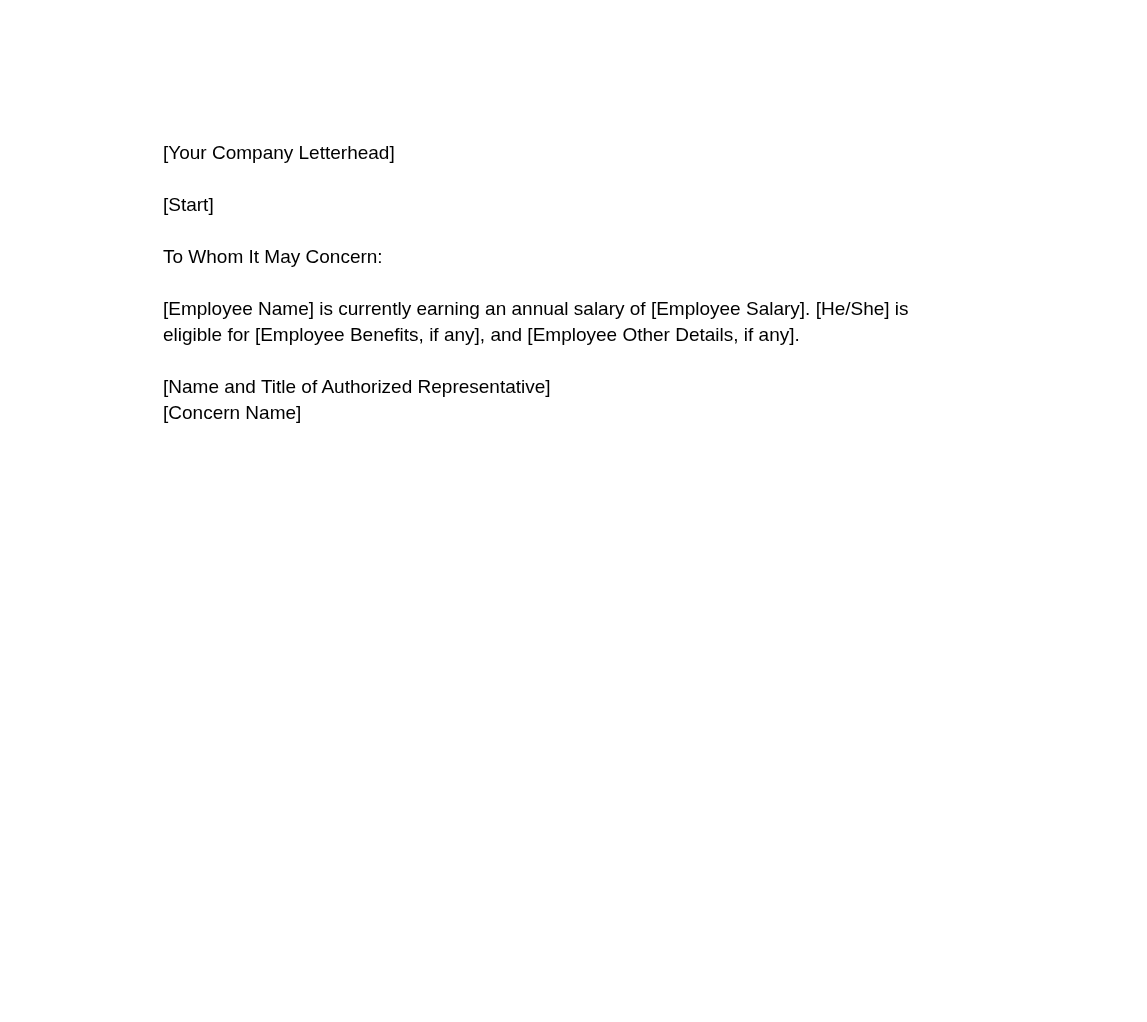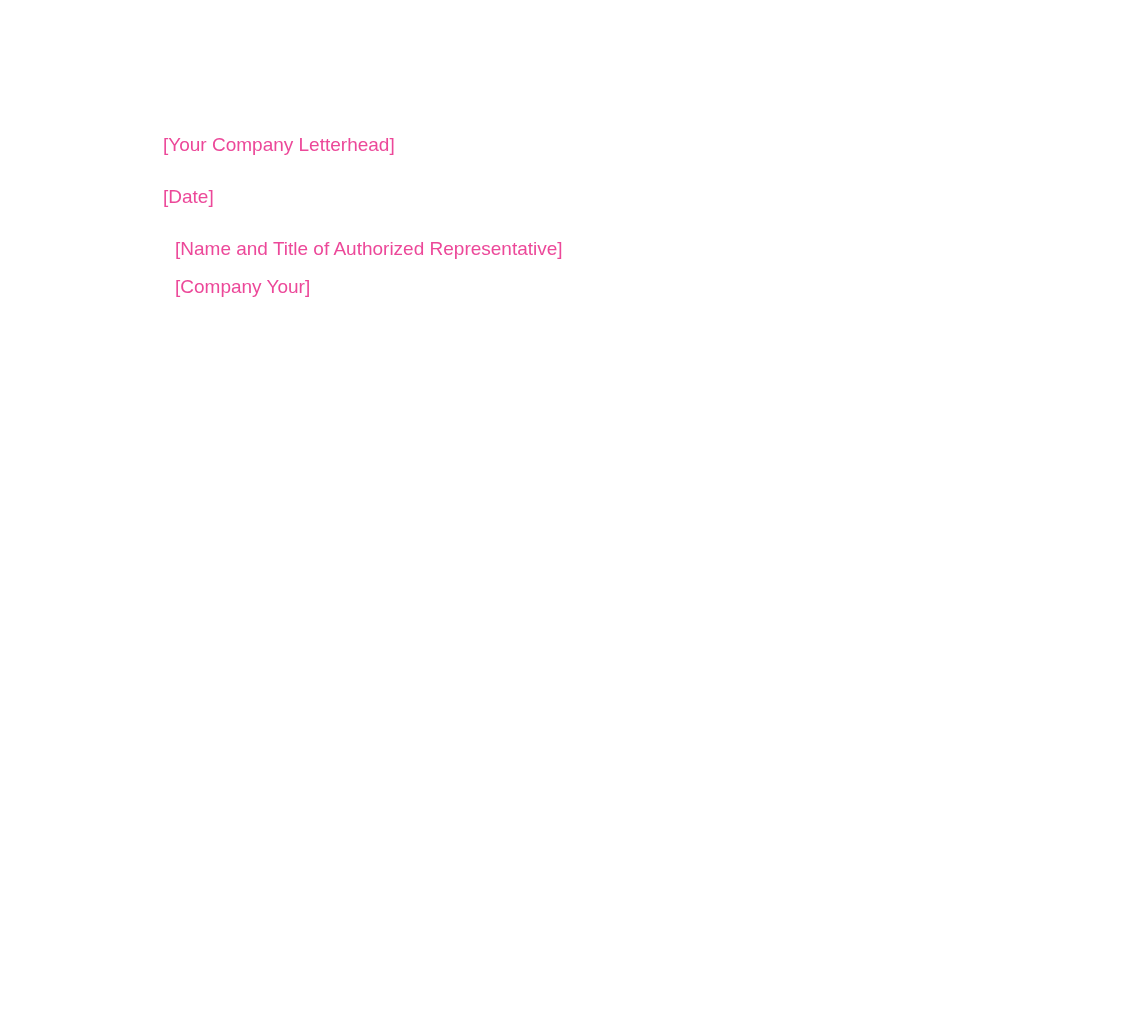--- a/index.html
+++ b/index.html
@@ -13,46 +13,48 @@
   }
   .page {
     position: relative;
     width: 1147px;
     height: 1022px;
     background: #ffffff;
   }
   .letter {
     position: absolute;
     left: 163px;
-    top: 132px;
+    top: 140px;
     width: 800px;
     font-size: 19px;
     line-height: 26px;
-    color: #ec4899;
+    color: #000000;
   }
   .block {
     margin: 0 0 26px 0;
   }
   .sig-line {
-    margin: 12px;
+    margin: 0;
   }
 </style>
 </head>
 <body>
 
 <div class="page">
   <div class="letter">
 
     <p class="block">[Your Company Letterhead]</p>
 
-    <p class="block">[Date]</p>
+    <p class="block">[Start]</p>
+
+    <p class="block">To Whom It May Concern:</p>
 
 
-
+    <p class="block">[Employee Name] is currently earning an annual salary of [Employee Salary]. [He/She] is eligible for [Employee Benefits, if any], and [Employee Other Details, if any].</p>
 
 
 
     <p class="sig-line">[Name and Title of Authorized Representative]</p>
 
-    <p class="sig-line">[Company Your]</p>
+    <p class="sig-line">[Concern Name]</p>
 
   </div>
 </div>
 
 </body></html>

